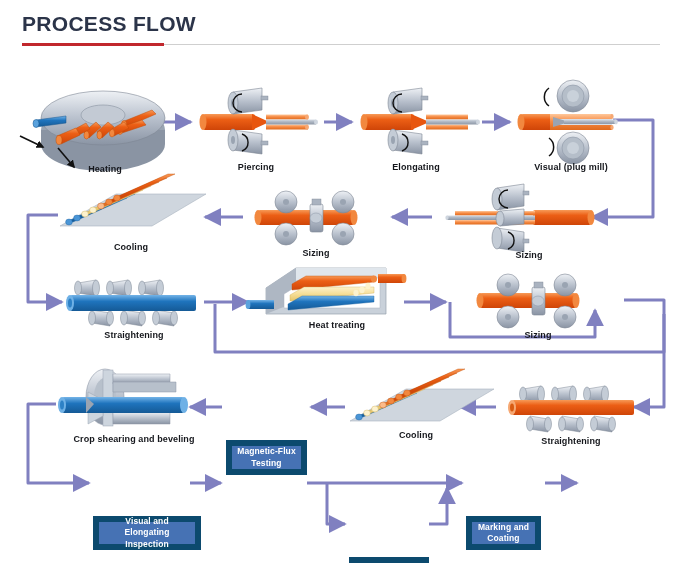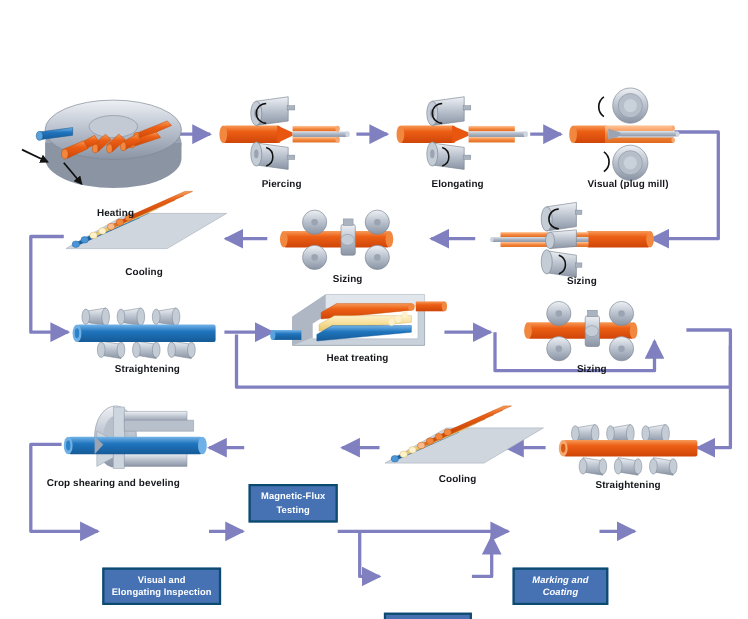--- a/index.html
+++ b/index.html
@@ -34,39 +34,44 @@
     font-family:"Liberation Sans", sans-serif;
     text-align:center;white-space:nowrap;
     transform:translateX(-50%);
     letter-spacing:0.1px;
   }
 
   
   .pbox{
     position:absolute;
     background:#4672b4;
-    border:2px solid #0c4a6e;
+    border:6px solid #0c4a6e;
     color:#ffffff;
     font-size:8.5px;
     font-weight:bold;
     font-family:"Liberation Sans", sans-serif;
     display:flex;align-items:center;justify-content:center;
     text-align:center;
     line-height:1.35;
     letter-spacing:0.1px;
     box-sizing:border-box;
     padding:2px 3px;
   }
   .pbox.wide{font-size:8.5px;}
 </style>
 </head>
 <body>
 
 <div id="page">
 
+  <div class="header">
+    <div class="title">PROCESS FLOW</div>
+    <div class="rule-gray"></div>
+    <div class="rule-red"></div>
+  </div>
 
   <div class="canvas">
 
     <svg class="svgwrap" viewBox="0 0 680 511">
       <defs>
         <marker id="ah" viewBox="0 0 10 10" refX="9" refY="5" markerWidth="6" markerHeight="6" orient="auto-start-reverse">
           <path d="M0,0 L10,5 L0,10 z" fill="#8080c0"></path>
         </marker>
         <linearGradient id="gSteel" x1="0" y1="0" x2="0" y2="1">
           <stop offset="0%" stop-color="#d7dde5"></stop>
@@ -460,33 +465,33 @@
         <path d="M88,340 L103,348 L103,364 L88,372 Z" fill="#cdd5de" stroke="#9aa4b2" stroke-width="0.5"></path>
         <rect x="62" y="345" width="122" height="16" rx="2" fill="url(#gBlue)"></rect>
         <ellipse cx="62" cy="353" rx="4" ry="8" fill="#6fb1e6"></ellipse>
         <ellipse cx="62" cy="353" rx="2" ry="4.5" fill="#2d81c6"></ellipse>
         <ellipse cx="184" cy="353" rx="4" ry="8" fill="#6fb1e6"></ellipse>
         <path d="M86,345 L94,352 L86,361 Z" fill="#9aa4b2"></path>
       </g>
 
     </svg>
 
-    <div class="lbl" style="left:105px;top:112px;margin-top:24px;">Heating</div>
+    <div class="lbl" style="left:105px;top:112px;">Heating</div>
     <div class="lbl" style="left:256px;top:110px;">Piercing</div>
     <div class="lbl" style="left:416px;top:110px;">Elongating</div>
     <div class="lbl" style="left:571px;top:110px;">Visual (plug mill)</div>
     <div class="lbl" style="left:529px;top:198px;">Sizing</div>
     <div class="lbl" style="left:316px;top:196px;">Sizing</div>
     <div class="lbl" style="left:131px;top:190px;">Cooling</div>
     <div class="lbl" style="left:134px;top:278px;">Straightening</div>
-    <div class="lbl" style="left:325px;top:268px;">Heat treating</div>
+    <div class="lbl" style="left:337px;top:268px;">Heat treating</div>
     <div class="lbl" style="left:538px;top:278px;">Sizing</div>
     <div class="lbl" style="left:571px;top:384px;">Straightening</div>
     <div class="lbl" style="left:416px;top:378px;">Cooling</div>
-    <div class="lbl" style="left:103px;top:382px;">Crop shearing and beveling</div>
+    <div class="lbl" style="left:134px;top:382px;">Crop shearing and beveling</div>
 
     <div class="pbox" style="left:226px;top:388px;width:81px;height:35px;">
       <span>
         <span>Magnetic-Flux</span><br>
         <span>Testing</span>
       </span>
     </div>
 
     <div class="pbox wide" style="left:93px;top:464px;width:108px;height:34px;">
       <span>
@@ -496,21 +501,21 @@
     </div>
 
 
     <div class="pbox" style="left:349px;top:505px;width:80px;height:34px;">
       <span>
         <span>Ultrasonic</span><br>
         
       </span>
     </div>
 
-    <div class="pbox" style="left:466px;top:464px;width:87px;height:34px;font-style:italic;">
+    <div class="pbox" style="left:466px;top:464px;width:75px;height:34px;">
       <span>
         <span>Marking and</span><br>
         <span>Coating</span>
       </span>
     </div>
 
 
   </div>
 </div>
 

